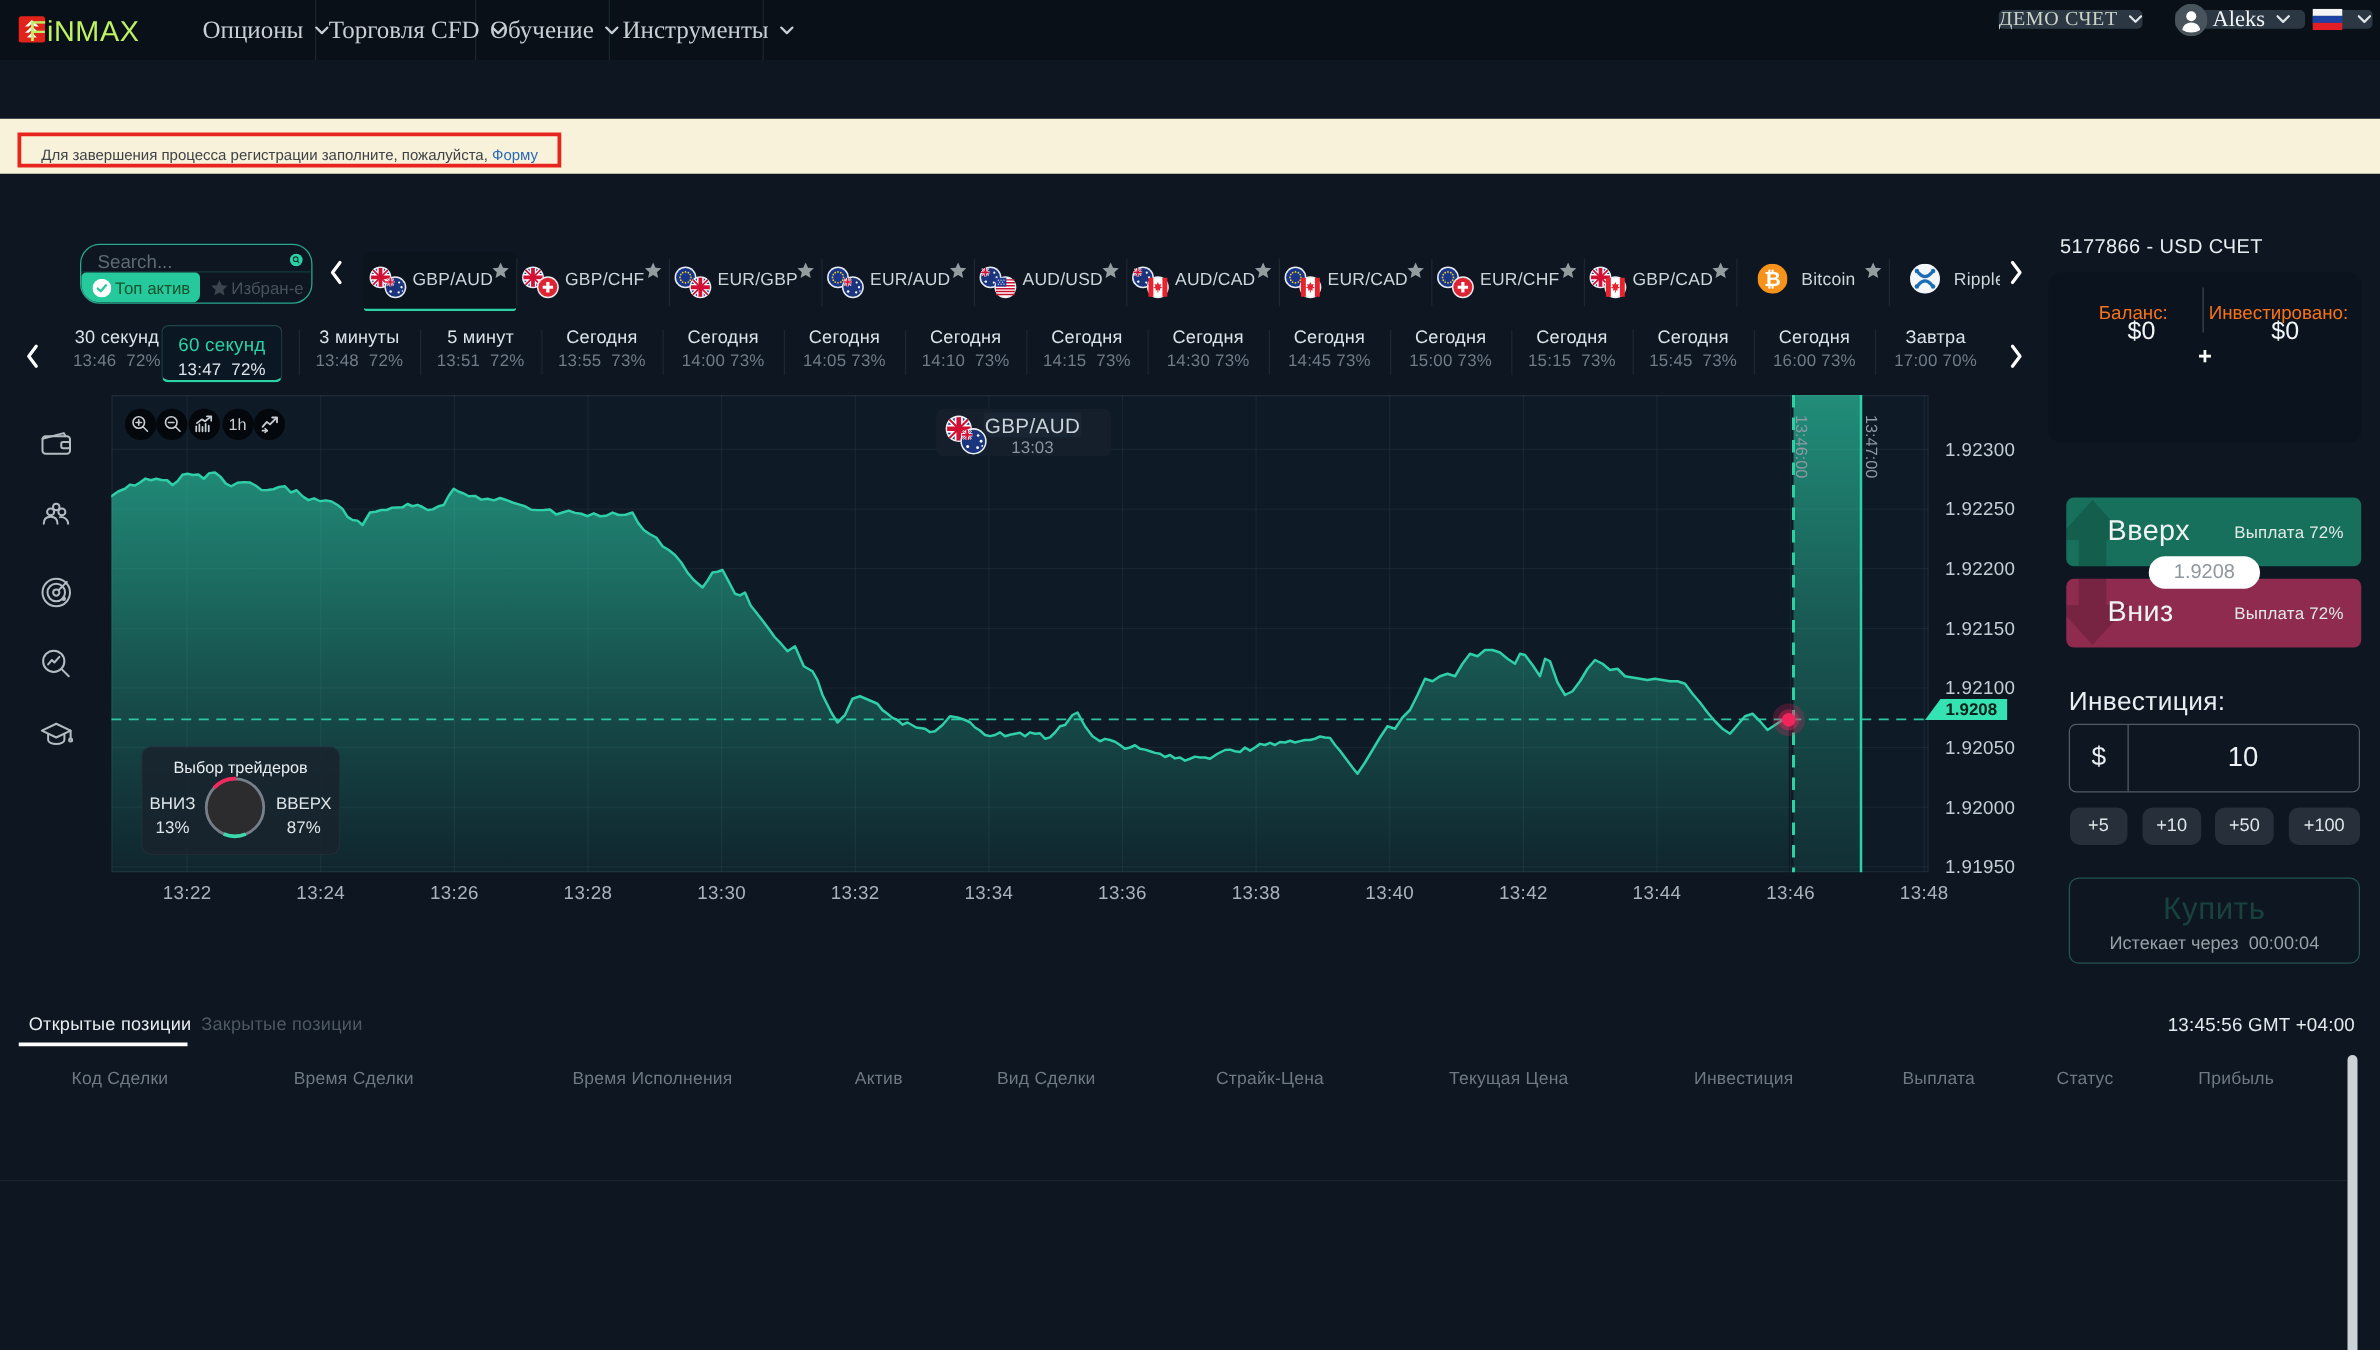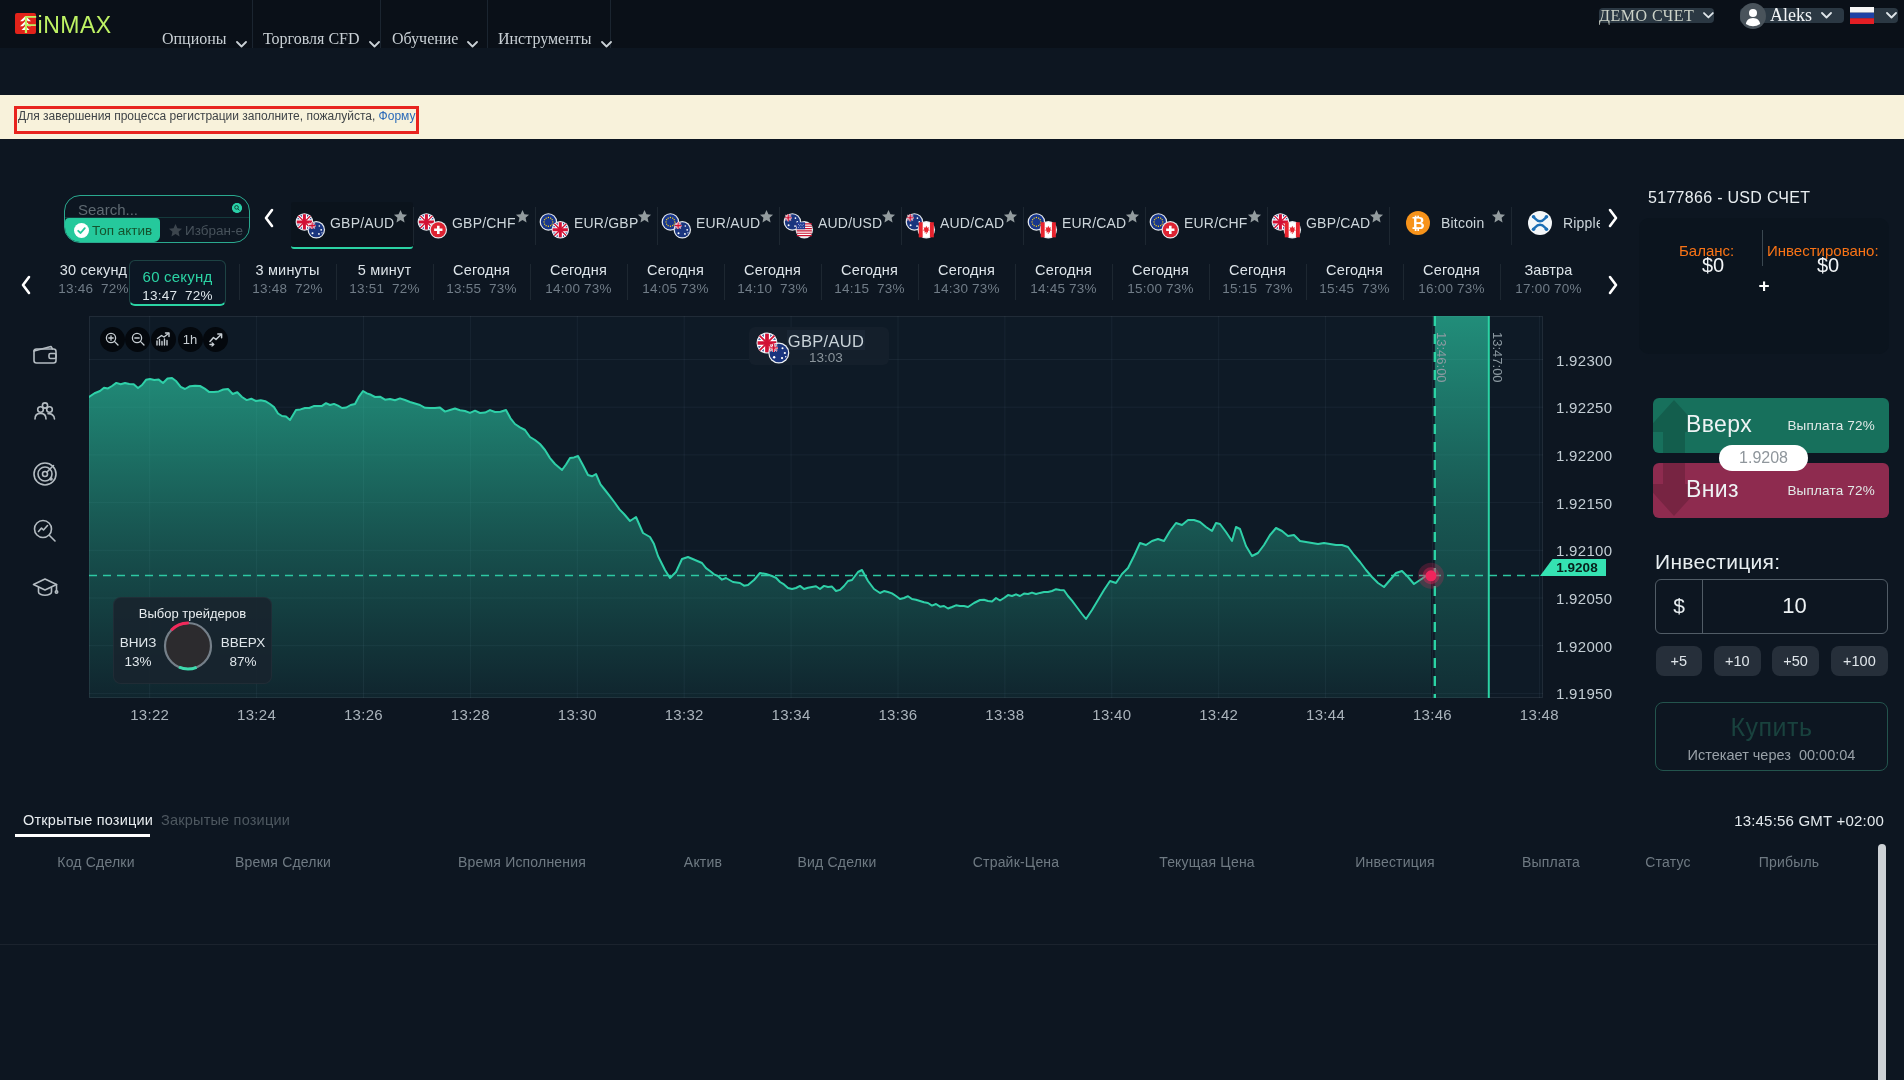--- a/index.html
+++ b/index.html
@@ -1,25 +1,25 @@
 <!DOCTYPE html>
 <html><head><meta charset="utf-8"><style>
 *{margin:0;padding:0;box-sizing:border-box}
 html,body{background:#0d1621;font-family:"Liberation Sans",sans-serif;}
 #page{position:relative;width:1904px;height:1080px;overflow:hidden;background:#0d1621;color:#dfe6ea}
 .abs{position:absolute}
 #nav{position:absolute;left:0;top:0;width:1904px;height:48px;background:#0a1018}
 .navsep{position:absolute;top:0;width:1px;height:48px;background:#1b2530}
-.mitem{position:absolute;top:0;height:48px;display:flex;align-items:flex-end;font-family:"Liberation Serif",serif;font-size:16px;color:#c9d0d5;white-space:nowrap}
+.mitem{position:absolute;top:0;height:48px;display:flex;align-items:center;font-family:"Liberation Serif",serif;font-size:20px;color:#c9d0d5;white-space:nowrap}
 .chev{margin-left:9px}
 #logosq{position:absolute;left:15px;top:13px;width:21px;height:21px;background:#e2231a;border-radius:2px}
 #logotxt{position:absolute;left:23px;top:12px;font-size:23px;font-weight:normal;color:#bef264;letter-spacing:0.5px}
 .topbtn{position:absolute;top:8px;height:15px;background:#2b3843;border-radius:4px;display:flex;align-items:center;white-space:nowrap}
 #alert{position:absolute;left:0;top:95px;width:1904px;height:44px;background:#f8f2db}
-#alertbox{position:absolute;left:14px;top:11px;height:28px;border:3px solid #e8241e;display:flex;align-items:flex-start;padding:0 1px;font-size:12px;white-space:nowrap;color:#3f4347}
+#alertbox{position:absolute;left:14px;top:11px;height:28px;border:3px solid #e8241e;display:flex;align-items:flex-end;padding:0 16px;font-size:12px;white-space:nowrap;color:#3f4347}
 #alertbox a{color:#2a6ab8;text-decoration:none}
 #searchw{position:absolute;left:64px;top:195px;width:186px;height:48px;border:1px solid #2aa98f;border-radius:16px;overflow:hidden}
 #searchtxt{position:absolute;left:13px;top:5px;font-size:15px;color:#5f6a72}
 #searchic{position:absolute;left:167px;top:7px;width:10px;height:10px;background:#2ad0a8;border-radius:50%}
 #toptab{position:absolute;left:0px;top:22px;width:95px;height:24px;background:#25c99c;border-radius:4px 4px 6px 14px;display:flex;align-items:center;color:#14532d;font-size:13.5px;white-space:nowrap}
 #favtab{position:absolute;left:103px;top:21px;height:26px;display:flex;align-items:center;color:#47525b;font-size:13.5px;white-space:nowrap}
 .asep{position:absolute;top:207px;width:1px;height:38px;background:#1d2731}
 #aselbox{position:absolute;left:291px;top:202px;width:122px;height:47px;background:#0b131c;border-bottom:2px solid #2bd3a4;border-radius:3px}
 .alabel{position:absolute;font-size:14px;white-space:nowrap;color:#cdd6db;letter-spacing:0.2px}
 .ttab{position:absolute;top:262px;width:97px;text-align:center}
@@ -669,21 +669,21 @@
 <div class="plusbtn" style="left:1713.8px;width:47px">+10</div>
 <div class="plusbtn" style="left:1772px;width:47px">+50</div>
 <div class="plusbtn" style="left:1830.8px;width:57.2px">+100</div>
 <div id="buybox">
       <div class="b1">Купить</div>
       <div class="b2">Истекает через&nbsp; 00:00:04</div>
     </div>
 <div id="opentab">Открытые позиции</div>
 <div id="closedtab">Закрытые позиции</div>
 <div id="tabline"></div>
-<div id="gmt">13:45:56 GMT +02:00</div>
+<div id="gmt">13:45:56 GMT +04:00</div>
 <div class="thead" style="left:96px;transform:translateX(-50%)">Код Сделки</div>
 <div class="thead" style="left:283px;transform:translateX(-50%)">Время Сделки</div>
 <div class="thead" style="left:522px;transform:translateX(-50%)">Время Исполнения</div>
 <div class="thead" style="left:703px;transform:translateX(-50%)">Актив</div>
 <div class="thead" style="left:837px;transform:translateX(-50%)">Вид Сделки</div>
 <div class="thead" style="left:1016px;transform:translateX(-50%)">Страйк-Цена</div>
 <div class="thead" style="left:1207px;transform:translateX(-50%)">Текущая Цена</div>
 <div class="thead" style="left:1395px;transform:translateX(-50%)">Инвестиция</div>
 <div class="thead" style="left:1551px;transform:translateX(-50%)">Выплата</div>
 <div class="thead" style="left:1668px;transform:translateX(-50%)">Статус</div>

